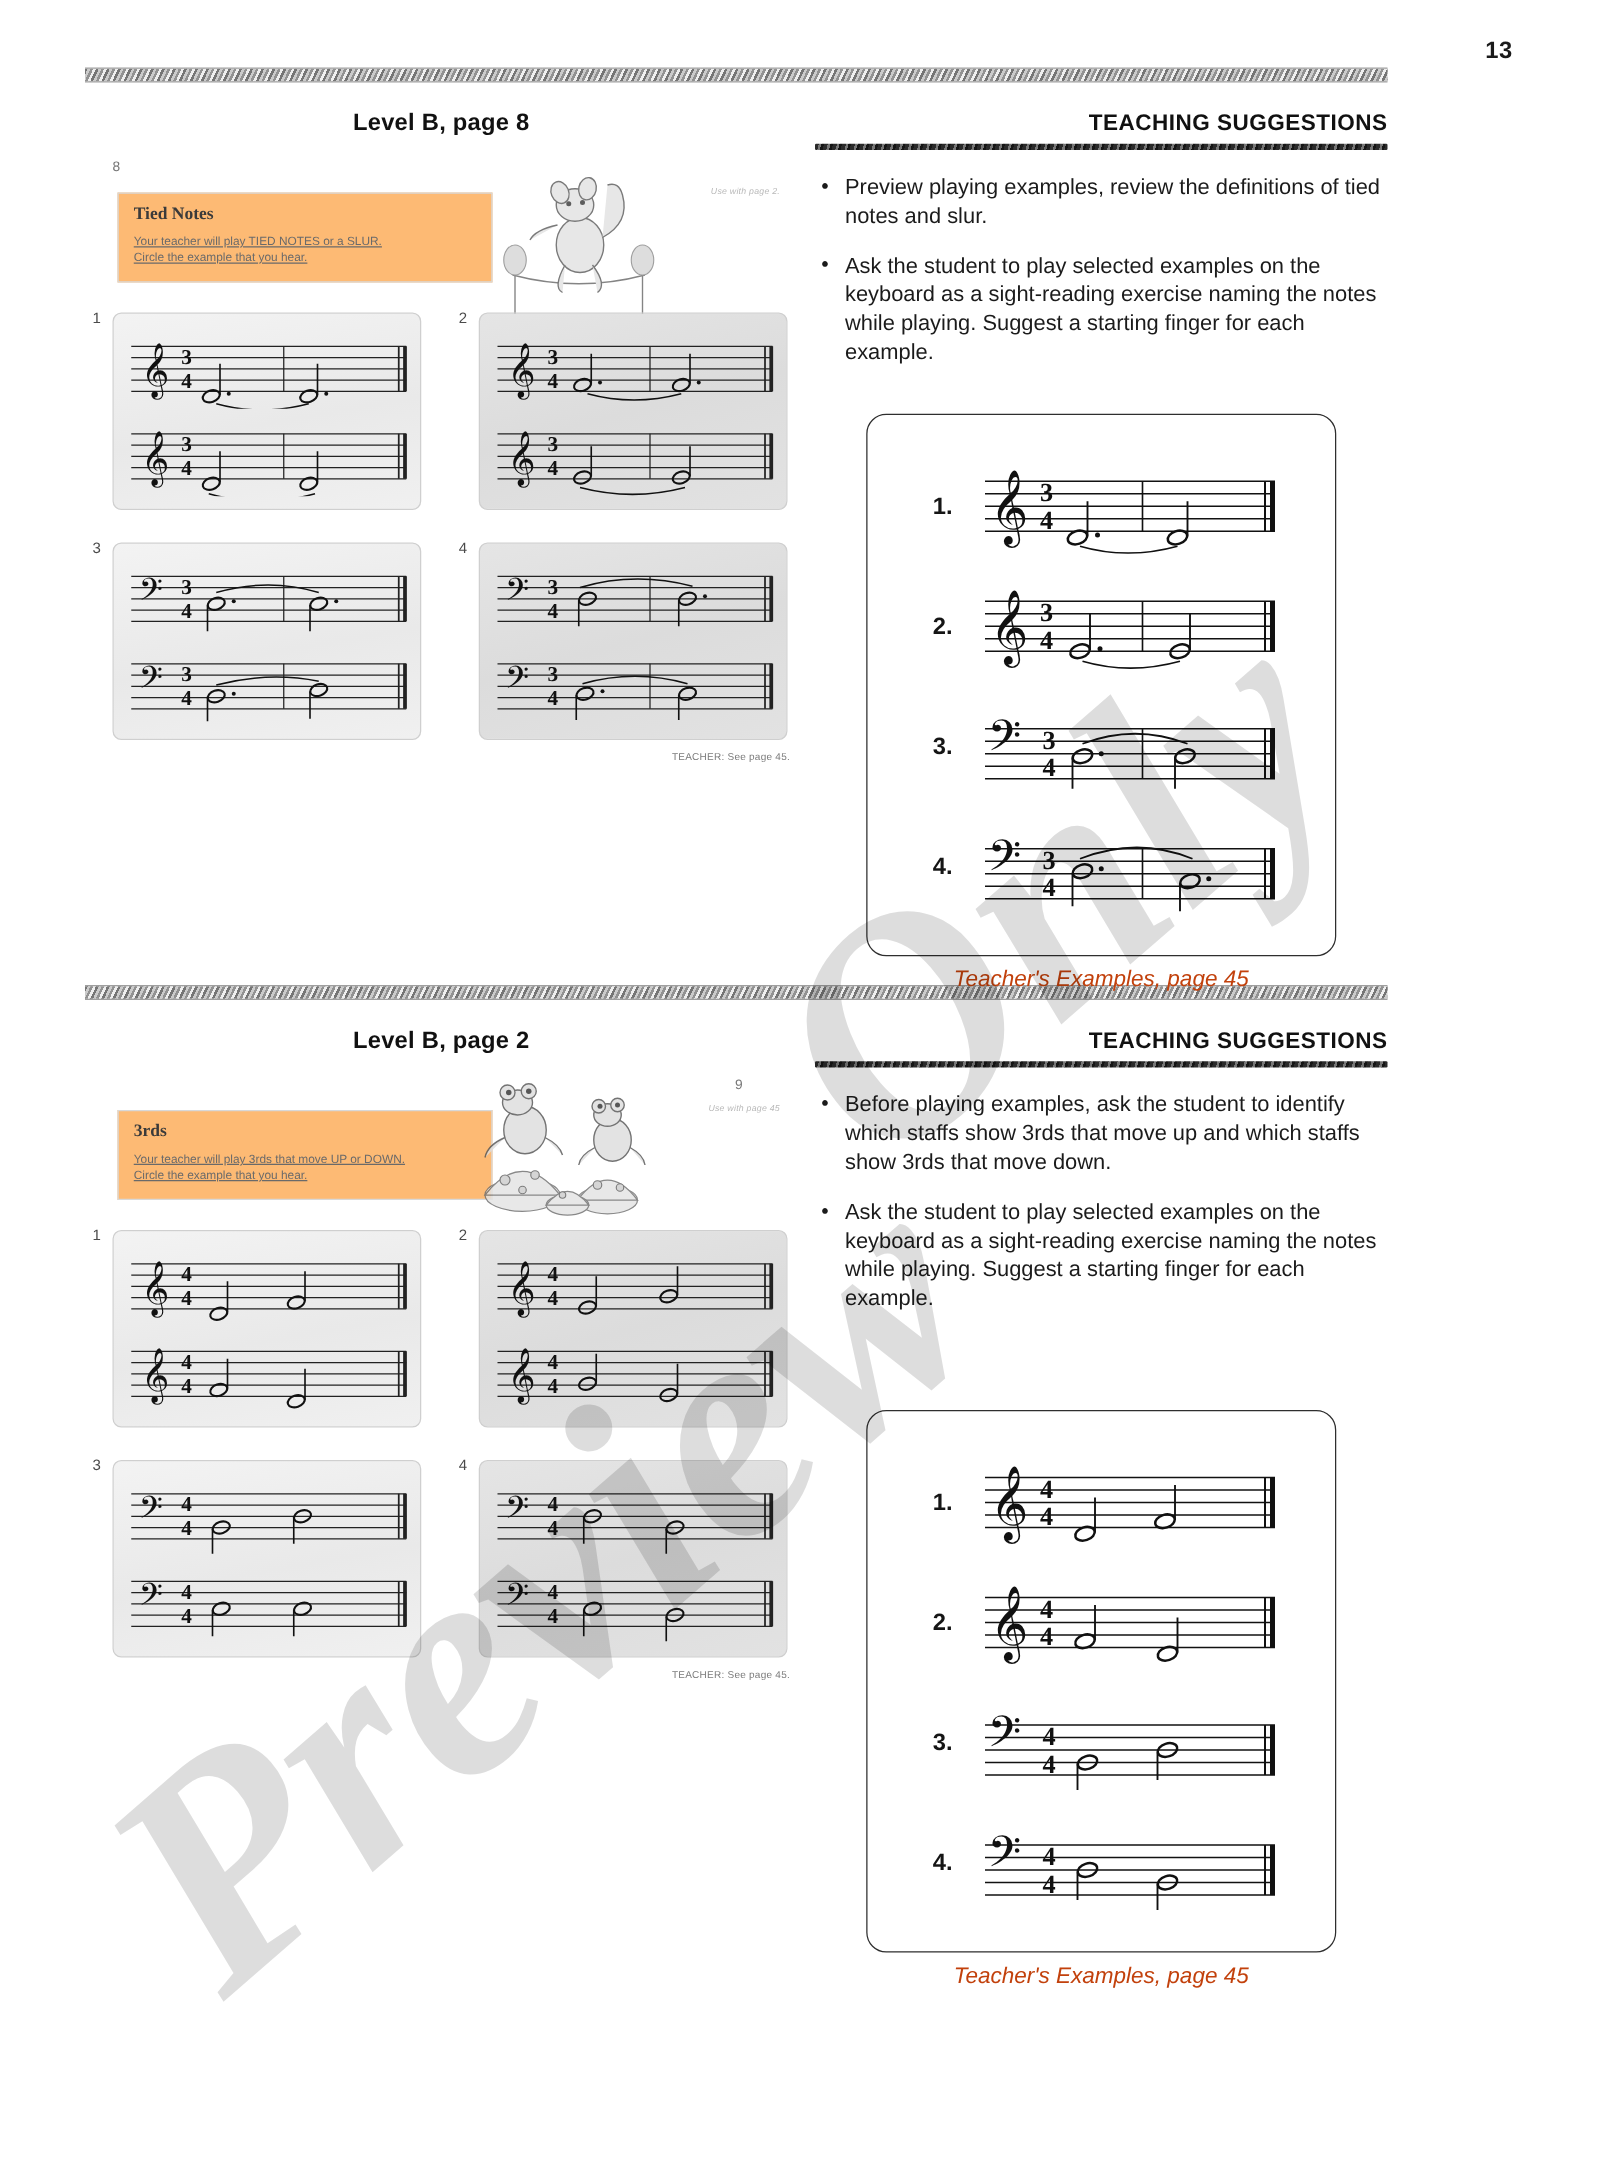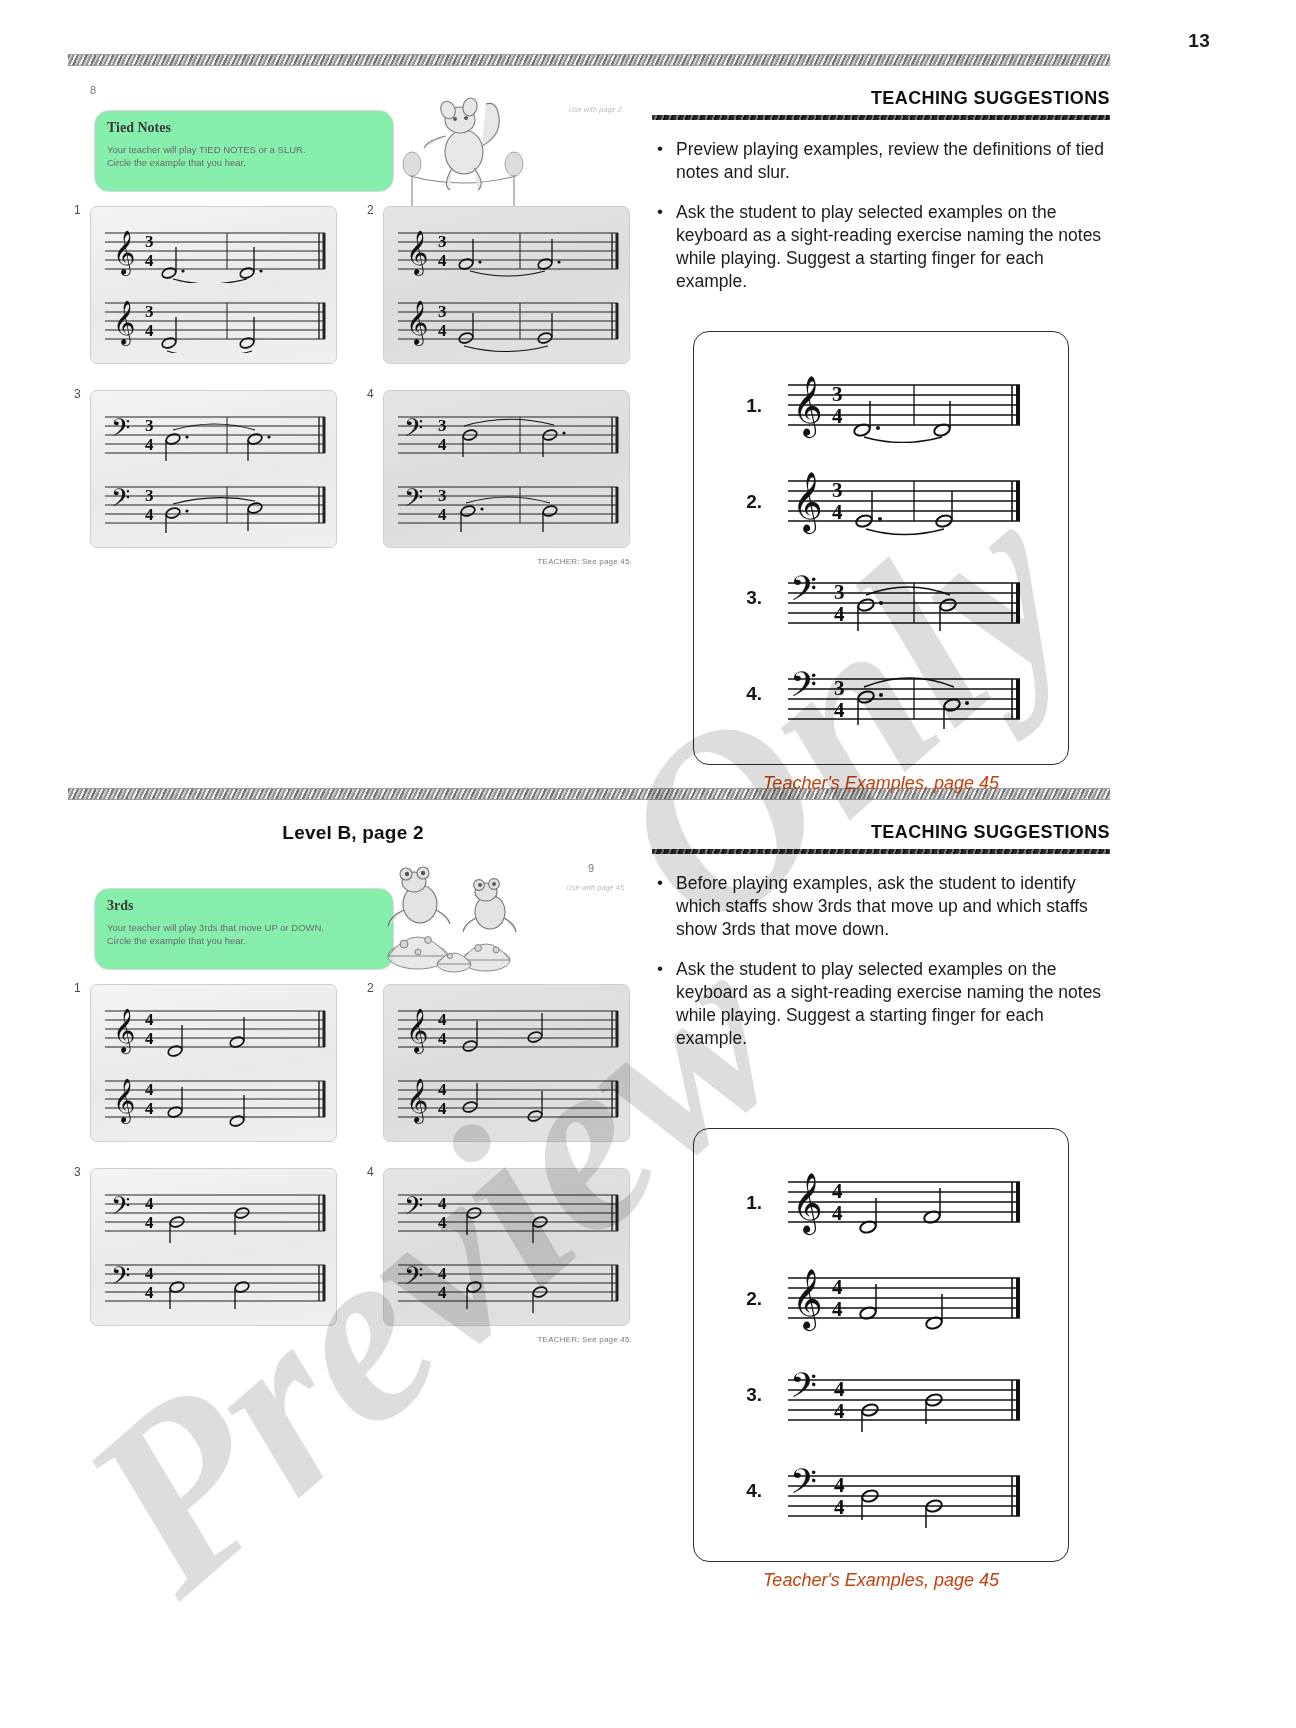--- a/index.html
+++ b/index.html
@@ -93,30 +93,30 @@
   .ws-pgnum {
     position:absolute; left:22px; top:6px;
     font-size:11px; color:#777;
   }
   .ws-usewith {
     position:absolute; right:12px; top:28px;
     font-size:7px; font-style:italic; color:#b9b9b9;
     letter-spacing:.2px;
   }
   .ws-titlebox {
-    position:absolute; left:26px; top:32px; width:300px; height:82px;
-    border:1px solid #d8d8d8; border-radius:15px;
-    background:#86efac; padding:9px 12px;
+    position:absolute; left:26px; top:32px; width:300px; height:72px;
+    border:1px solid #d8d8d8; border-radius:0;
+    background:#fdba74; padding:9px 12px;
   }
   .ws-titlebox h4 {
     margin:0 0 7px 0; font-family:"Liberation Serif", serif;
     font-size:14px; font-weight:bold; color:#3a3a3a;
   }
   .ws-titlebox p {
-    margin:0; font-size:9.5px; line-height:13px; color:#6a6a6a;
+    margin:0; font-size:9.5px; line-height:13px; color:#6a6a6a;text-decoration:underline;
   }
 
   
   .clipart { position:absolute; opacity:.82; }
 
   
   .ex-grid { position:absolute; left:14px; top:128px; width:548px; }
   .ex-row { display:flex; gap:38px; margin-bottom:26px; }
   .ex-cell { position:relative; width:255px; }
   .ex-lbl {
@@ -168,20 +168,21 @@
 <div class="page">
 
   <div class="page-num">13</div>
 
   <div class="rule-bar b1"></div>
   <div class="rule-bar b2"></div>
 
   <div class="section s1">
 
     <div class="col-left">
+      <div class="section-title">Level B, page 8</div>
 
       <div class="ws">
         <div class="ws-pgnum">8</div>
         <div class="ws-usewith">Use with page 2.</div>
 
         <div class="ws-titlebox">
           <h4>Tied Notes</h4>
           <p>Your teacher will play TIED NOTES or a SLUR.</p>
           <p>Circle the example that you hear.</p>
         </div>

